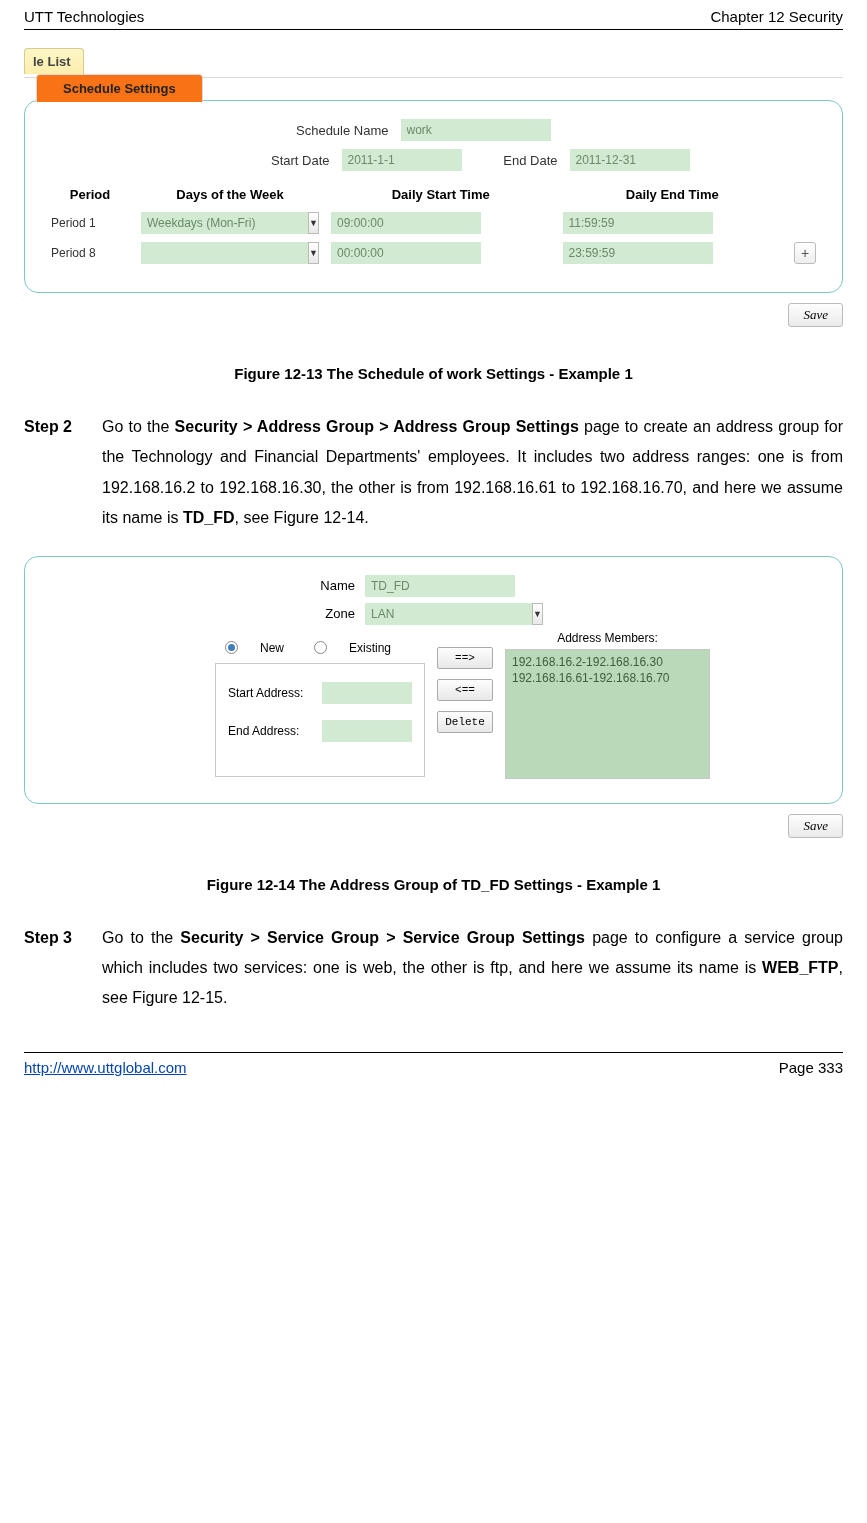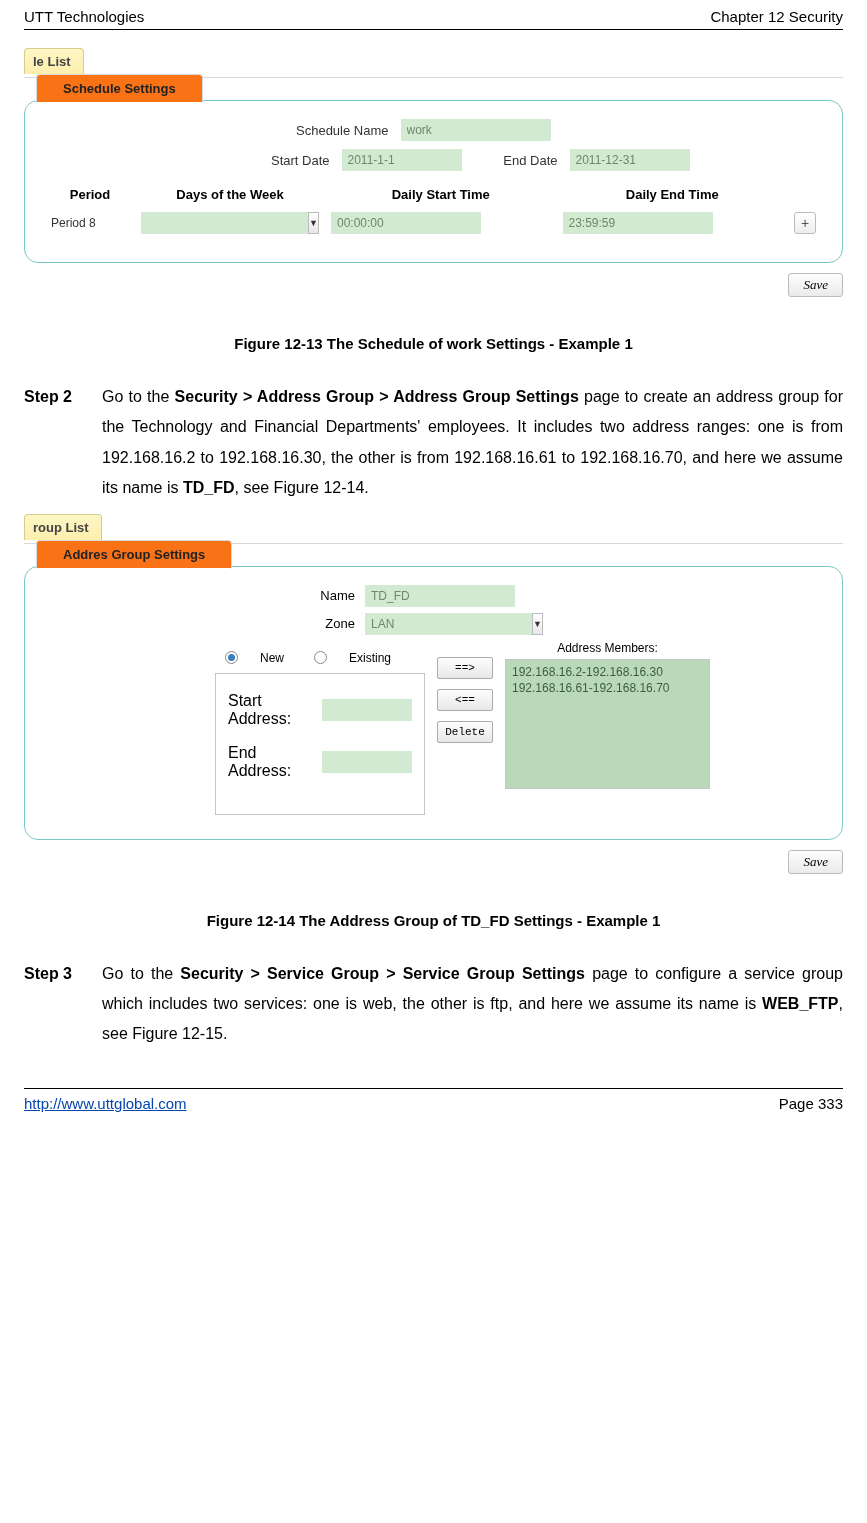--- a/index.html
+++ b/index.html
@@ -141,21 +141,21 @@
     content: ""; width: 7px; height: 7px; background: #3a7fbf; border-radius: 50%;
   }
   .ag-body { display: flex; gap: 12px; align-items: flex-start; padding-left: 170px; }
   .ag-left {
     border: 1px solid #c7c7c7;
     padding: 18px 12px;
     width: 210px;
     background: #fff;
   }
   .ag-left .arow { display: flex; align-items: center; margin-bottom: 16px; }
-  .ag-left .albl { width: 96px; font-size: 16px; }
+  .ag-left .albl { width: 96px; font-size: 12px; }
   .ag-btns { display: flex; flex-direction: column; gap: 10px; margin-top: 16px; }
   .ag-btn {
     width: 56px; height: 22px;
     border: 1px solid #aaa;
     background: linear-gradient(#fdfdfd,#e8e8e8);
     font-family: "Courier New", monospace;
     font-size: 11px;
     display: flex; align-items: center; justify-content: center;
     cursor: pointer;
     border-radius: 2px;
@@ -212,20 +212,32 @@
       <thead>
         <tr>
           <th style="width:90px">Period</th>
           <th style="width:190px">Days of the Week</th>
           <th>Daily Start Time</th>
           <th>Daily End Time</th>
           <th style="width:30px"></th>
         </tr>
       </thead>
       <tbody>
+        <tr>
+          <td class="period-lbl">Period 1</td>
+          <td>
+            <div class="dropdown-wrap">
+              <input class="ginput" value="Weekdays (Mon-Fri)" style="">
+              <div class="dd-btn">▼</div>
+            </div>
+          </td>
+          <td><input class="ginput w150" value="09:00:00" style=""></td>
+          <td><input class="ginput w150" value="11:59:59" style=""></td>
+          <td></td>
+        </tr>
         <tr>
           <td class="period-lbl">Period 8</td>
           <td>
             <div class="dropdown-wrap">
               <input class="ginput" value="" style="">
               <div class="dd-btn">▼</div>
             </div>
           </td>
           <td><input class="ginput w150" value="00:00:00" style=""></td>
           <td><input class="ginput w150" value="23:59:59" style=""></td>
@@ -244,24 +256,20 @@
 <div class="caption">Figure 12-13 The Schedule of work Settings - Example 1</div>
 
 <div class="step-block">
   <div class="step-label">Step 2</div>
   <div class="step-body">
     <span>Go to the </span><b>Security &gt; Address Group &gt; Address Group Settings</b><span> page to create an address group for the Technology and Financial Departments' employees. It includes two address ranges: one is from 192.168.16.2 to 192.168.16.30, the other is from 192.168.16.61 to 192.168.16.70, and here we assume its name is </span><b>TD_FD</b><span>, see Figure 12-14.</span>
   </div>
 </div>
 
 <div class="panel-outer">
-  <div class="tabbar">
-    <div class="tab-inactive">roup List</div>
-    <div class="tab-active">Addres Group Settings</div>
-  </div>
 
   <div class="form-box">
     <div class="ag-top-wrap">
       <div class="ag-top-row">
         <span class="ag-lbl">Name</span>
         <input class="ginput w150" value="TD_FD" style="">
       </div>
       <div class="ag-top-row">
         <span class="ag-lbl">Zone</span>
         <div class="dropdown-wrap" style="width:170px;">

